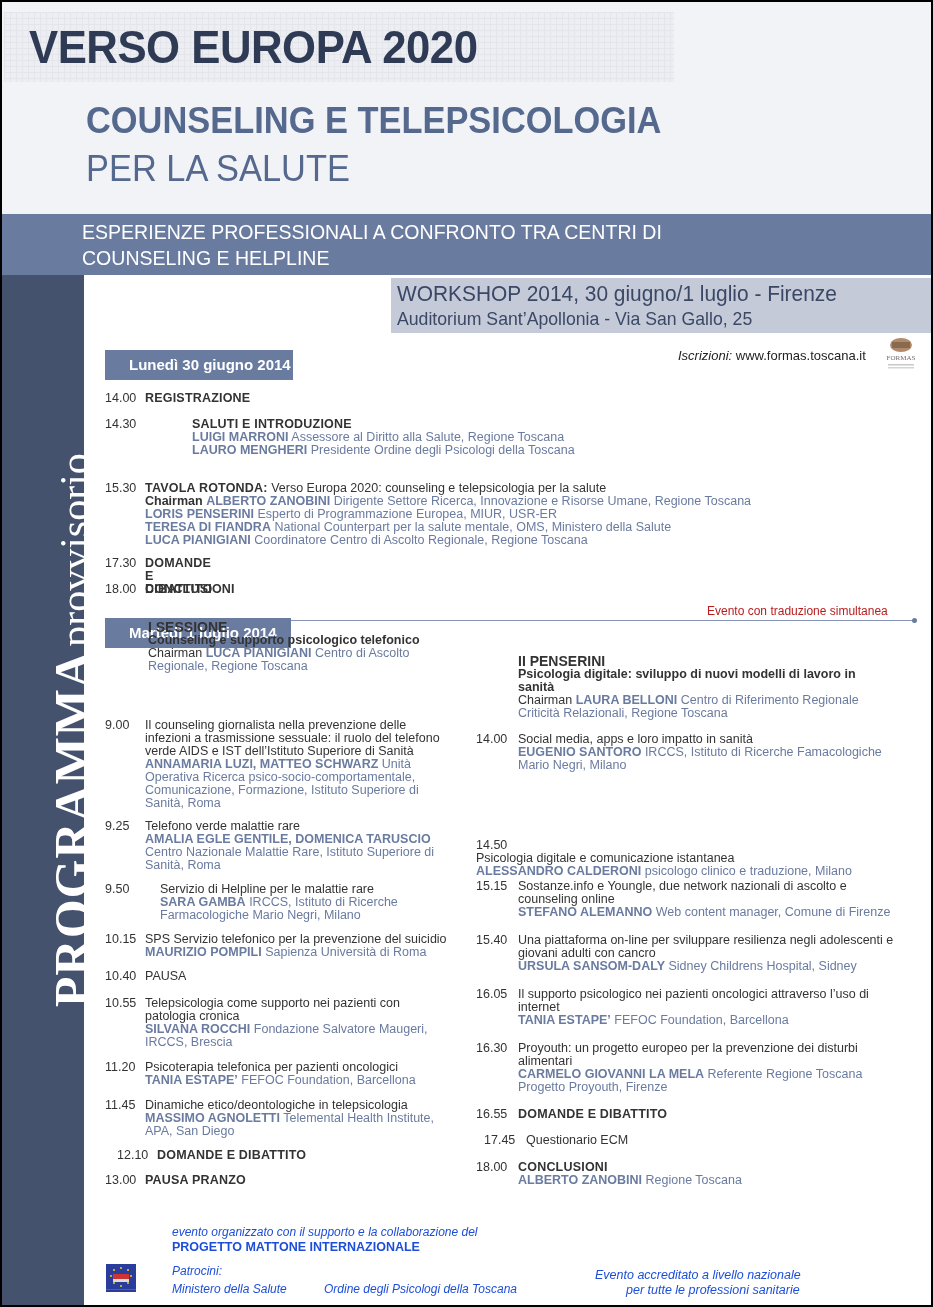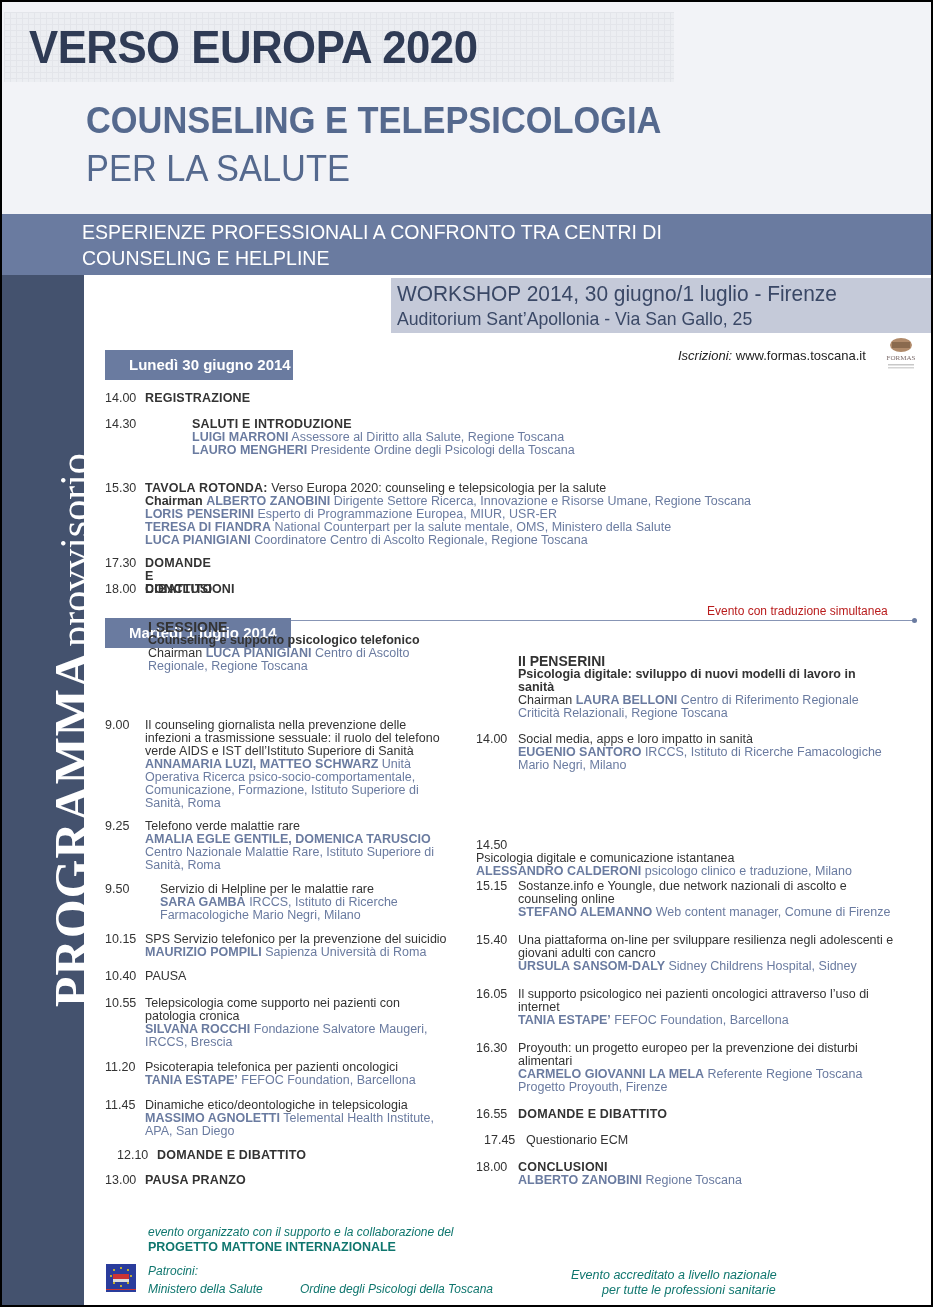--- a/index.html
+++ b/index.html
@@ -48,21 +48,21 @@
   .name { font-weight: bold; color: #6a7ba0; }
   .aff { color: #6a7ba0; }
   .chair { font-weight: bold; color: #333; }
   .chair-plain { color: #333; }
 
   .col { position: absolute; font-size: 12.5px; line-height: 13px; }
   .sess-title { font-weight: bold; font-size: 14px; color: #333; line-height: 14px; }
   .sess-sub { font-weight: bold; color: #333; }
 
   .footer-logo { position: absolute; margin-top: 43px; }
-  .footer-text { position: absolute; font-size: 12px; color: #0f766e; white-space: nowrap; }
+  .footer-text { position: absolute; font-size: 12px; color: #1d4ed8; white-space: nowrap; margin-left: 24px; }
   .footer-text i { font-style: italic; }
 </style>
 </head>
 <body>
 
 <div class="page">
 
   <div class="header">
     <div class="title-band"></div>
     <div class="main-title">VERSO EUROPA 2020</div>

